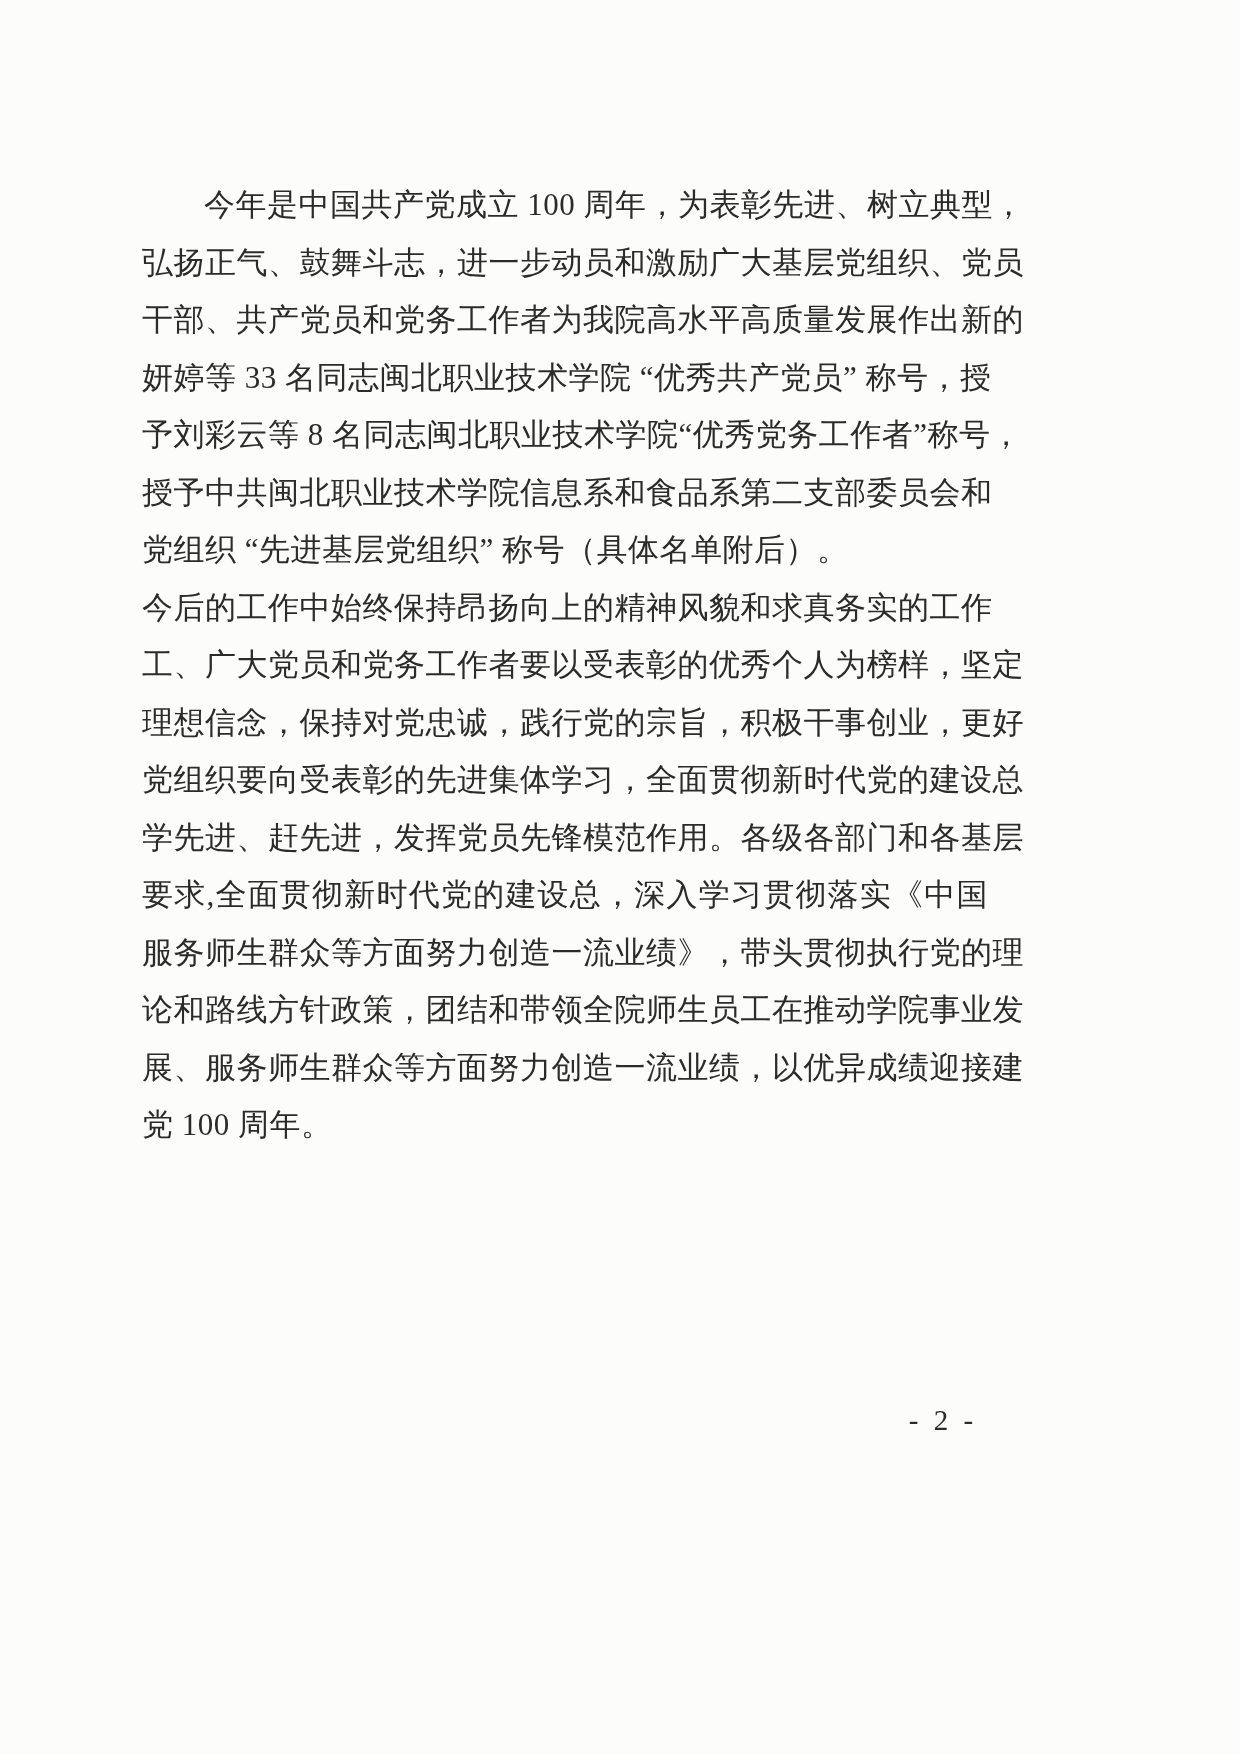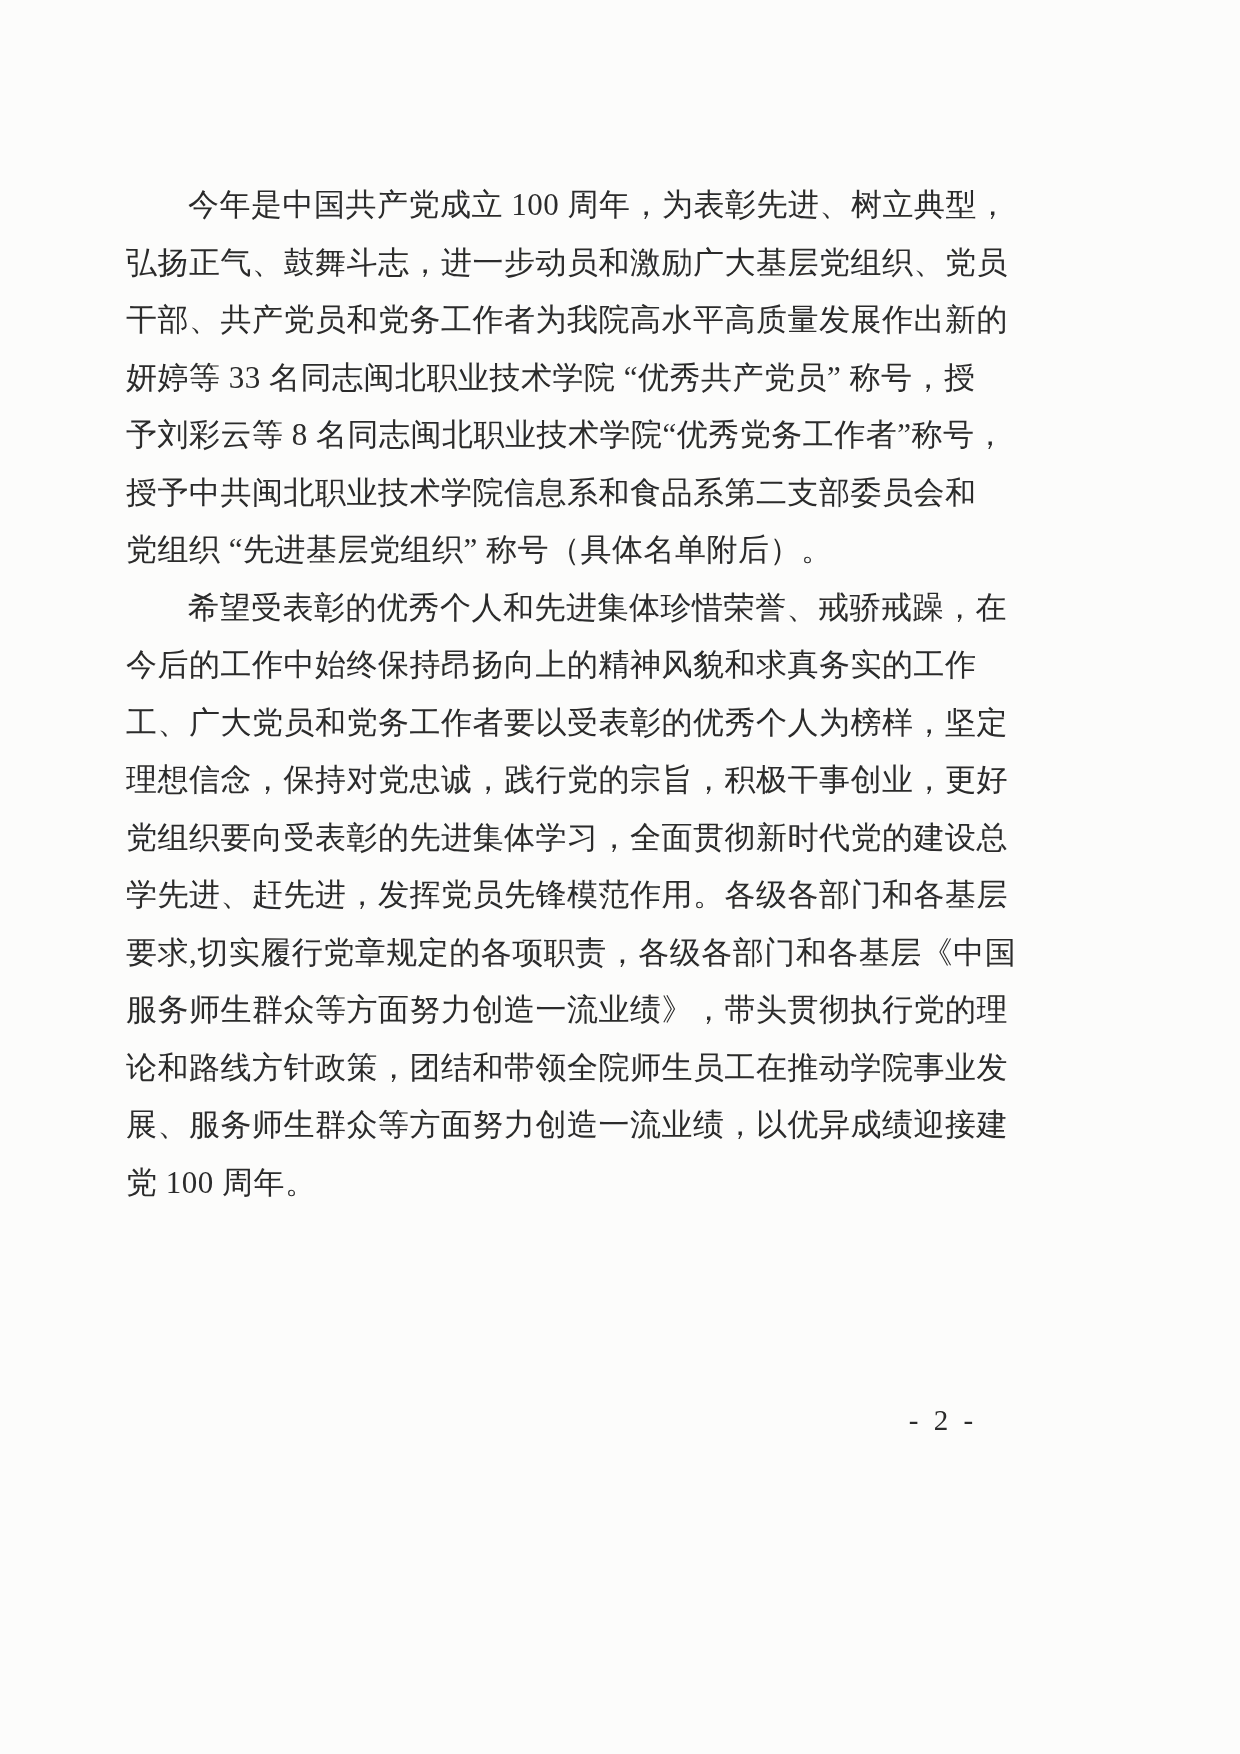--- a/index.html
+++ b/index.html
@@ -12,21 +12,21 @@
     width: 1240px;
     height: 1754px;
     margin: 0 auto;
     background: #fcfcfb;
     font-family: "Liberation Serif", "DejaVu Serif", serif;
     color: #2b2b2b;
     overflow: hidden;
   }
   .content {
     position: absolute;
-    left: 126px;
+    left: 142px;
     top: 176px;
     width: 846px;
   }
   .para {
     margin: 0;
     padding: 0;
   }
   .line {
     font-size: 31px;
     line-height: 57.5px;
@@ -65,27 +65,26 @@
         <div class="para">
           <div class="line first-line">今年是中国共产党成立 100 周年，为表彰先进、树立典型，</div>
           <div class="line">弘扬正气、鼓舞斗志，进一步动员和激励广大基层党组织、党员</div>
           <div class="line">干部、共产党员和党务工作者为我院高水平高质量发展作出新的</div>
           <div class="line">妍婷等 33 名同志闽北职业技术学院 “优秀共产党员” 称号，授</div>
           <div class="line">予刘彩云等 8 名同志闽北职业技术学院“优秀党务工作者”称号，</div>
           <div class="line">授予中共闽北职业技术学院信息系和食品系第二支部委员会和</div>
           <div class="line para-end">党组织 “先进基层党组织” 称号（具体名单附后）。</div>
         </div>
         <div class="para">
-          <div class="line first-line">希望受表彰的优秀个人和先进集体珍惜荣誉、戒骄戒躁，在</div>
           <div class="line">今后的工作中始终保持昂扬向上的精神风貌和求真务实的工作</div>
           <div class="line">工、广大党员和党务工作者要以受表彰的优秀个人为榜样，坚定</div>
           <div class="line">理想信念，保持对党忠诚，践行党的宗旨，积极干事创业，更好</div>
           <div class="line">党组织要向受表彰的先进集体学习，全面贯彻新时代党的建设总</div>
           <div class="line">学先进、赶先进，发挥党员先锋模范作用。各级各部门和各基层</div>
-          <div class="line">要求,切实履行党章规定的各项职责，各级各部门和各基层《中国</div>
+          <div class="line">要求,全面贯彻新时代党的建设总，深入学习贯彻落实《中国</div>
           <div class="line">服务师生群众等方面努力创造一流业绩》，带头贯彻执行党的理</div>
           <div class="line">论和路线方针政策，团结和带领全院师生员工在推动学院事业发</div>
           <div class="line">展、服务师生群众等方面努力创造一流业绩，以优异成绩迎接建</div>
           <div class="line para-end">党 100 周年。</div>
         </div>
       </div>
   </div>
   <div class="page-number">- 2 -</div>
 </div>
 

